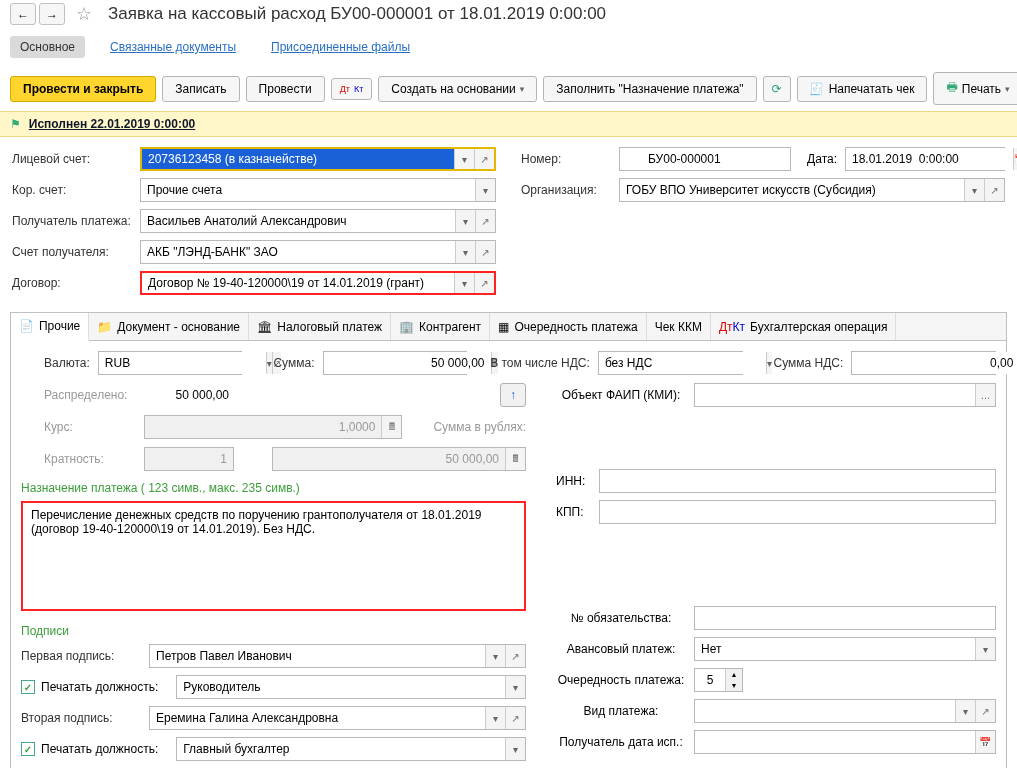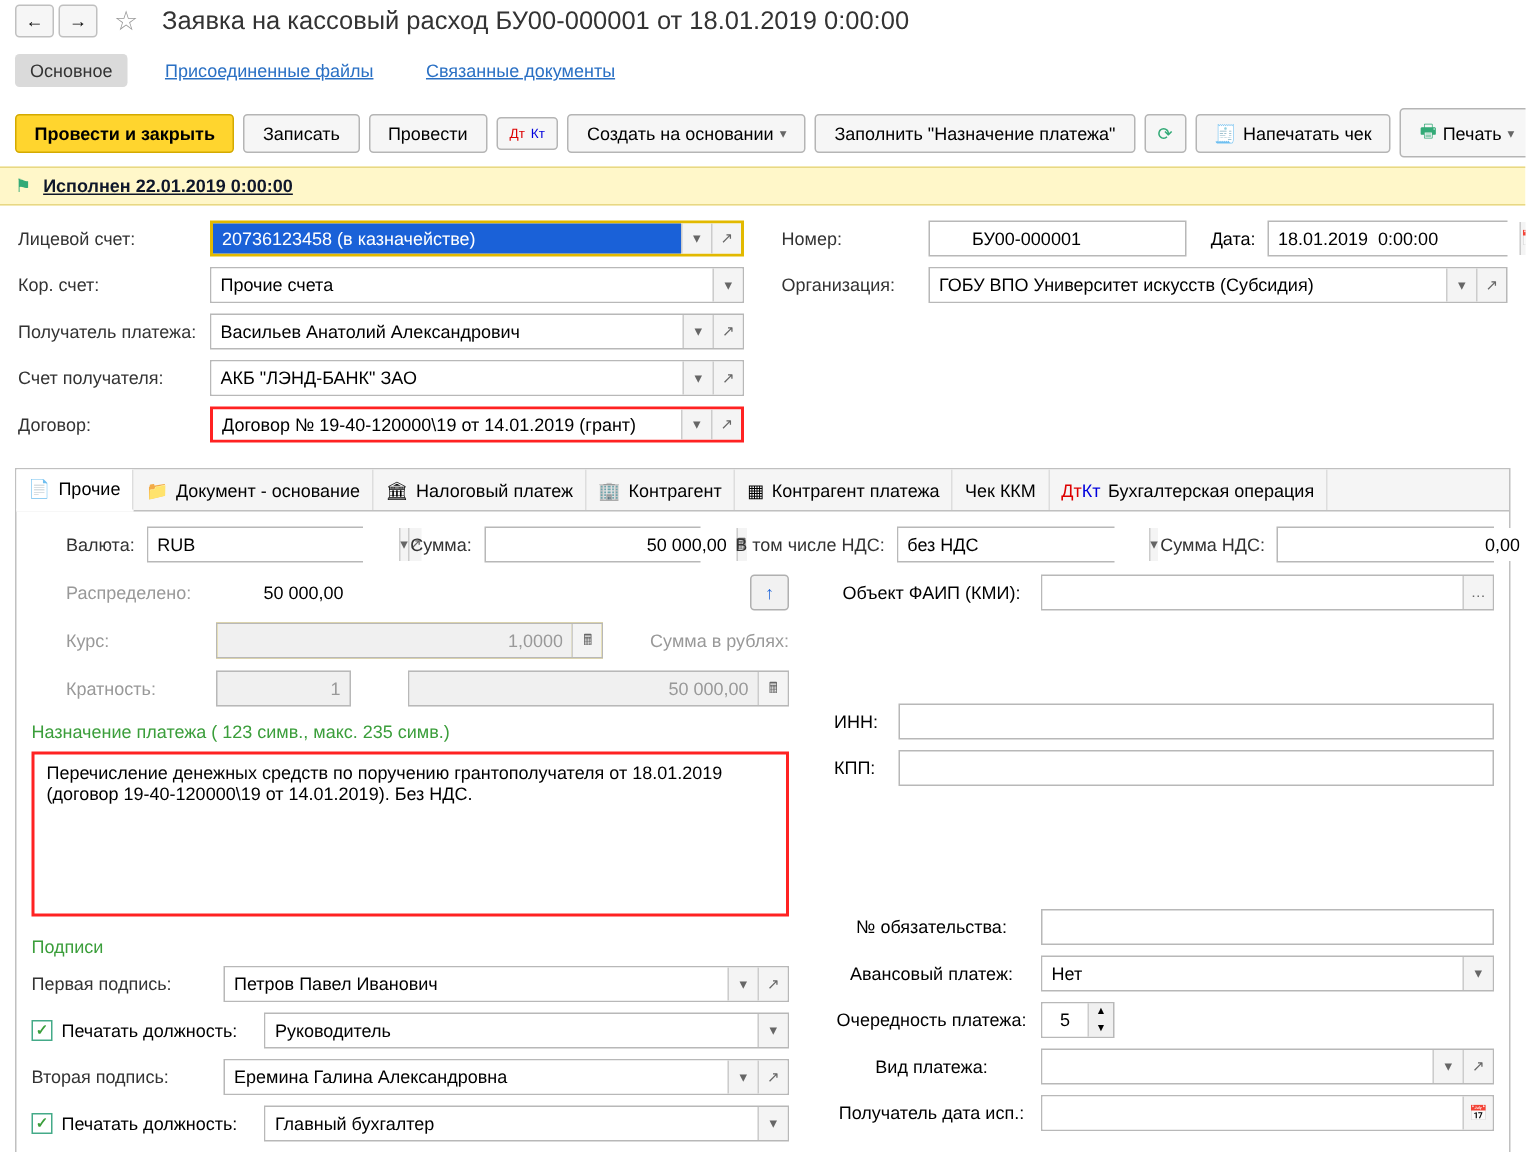--- a/index.html
+++ b/index.html
@@ -61,22 +61,22 @@
 
 <div class="toolbar-top">
   <div class="nav-btn">←</div>
   <div class="nav-btn">→</div>
   <div class="star-icon">☆</div>
   <div class="page-title">Заявка на кассовый расход БУ00-000001 от 18.01.2019 0:00:00</div>
 </div>
 
 <div class="tab-links">
   <span class="tab-link">Основное</span>
+  <span class="tab-link link">Связанные документы</span>
   <span class="tab-link link">Присоединенные файлы</span>
-  <span class="tab-link link">Связанные документы</span>
 </div>
 
 <div class="action-bar">
   <button class="btn btn-primary">Провести и закрыть</button>
   <button class="btn">Записать</button>
   <button class="btn">Провести</button>
   <button class="btn btn-icon-only">
       <span style="color:#d00;font-size:9px">Дт</span>
       <span style="color:#00d;font-size:9px">Кт</span>
     </button>
@@ -181,21 +181,21 @@
     <div class="tab">
         <span>🏛</span>
         <span>Налоговый платеж</span>
       </div>
     <div class="tab">
         <span>🏢</span>
         <span>Контрагент</span>
       </div>
     <div class="tab">
         <span>▦</span>
-        <span>Контрагент платежа</span>
+        <span>Очередность платежа</span>
       </div>
     <div class="tab">
         <span>Чек ККМ</span>
       </div>
     <div class="tab">
         <span style="font-size:9px"><span style="color:#d00">Дт</span><span style="color:#00d">Кт</span></span>
         <span>Бухгалтерская операция</span>
       </div>
   </div>
 
@@ -227,21 +227,21 @@
     <div class="two-col">
       <div class="col" style="flex:1.05">
         <div class="money-row">
           <span class="money-label disabled" style="width:92px;color:#999">Распределено:</span>
           <span style="width:85px;text-align:right">50 000,00</span>
           <span style="flex:1"></span>
           <div class="arrow-up-btn">↑</div>
         </div>
         <div class="money-row">
           <span class="money-label disabled" style="width:92px;color:#999">Курс:</span>
-          <div class="input-group" style="width:90px;background:#fde047">
+          <div class="input-group" style="width:90px;background:#22c55e">
             <input class="input" style="text-align: right; background: rgb(240, 240, 240); color: rgb(153, 153, 153);" disabled="" value="1,0000">
             <span class="open-btn">🖩</span>
           </div>
           <span class="money-label disabled" style="color:#999">Сумма в рублях:</span>
         </div>
         <div class="money-row">
           <span class="money-label disabled" style="width:92px;color:#999">Кратность:</span>
           <input class="small-input" style="width: 90px; background: rgb(240, 240, 240); color: rgb(153, 153, 153);" disabled="" value="1">
           <div class="input-group" style="width:135px;background:#f0f0f0;margin-left:30px">
             <input class="input" style="text-align: right; background: rgb(240, 240, 240); color: rgb(153, 153, 153);" disabled="" value="50 000,00">

